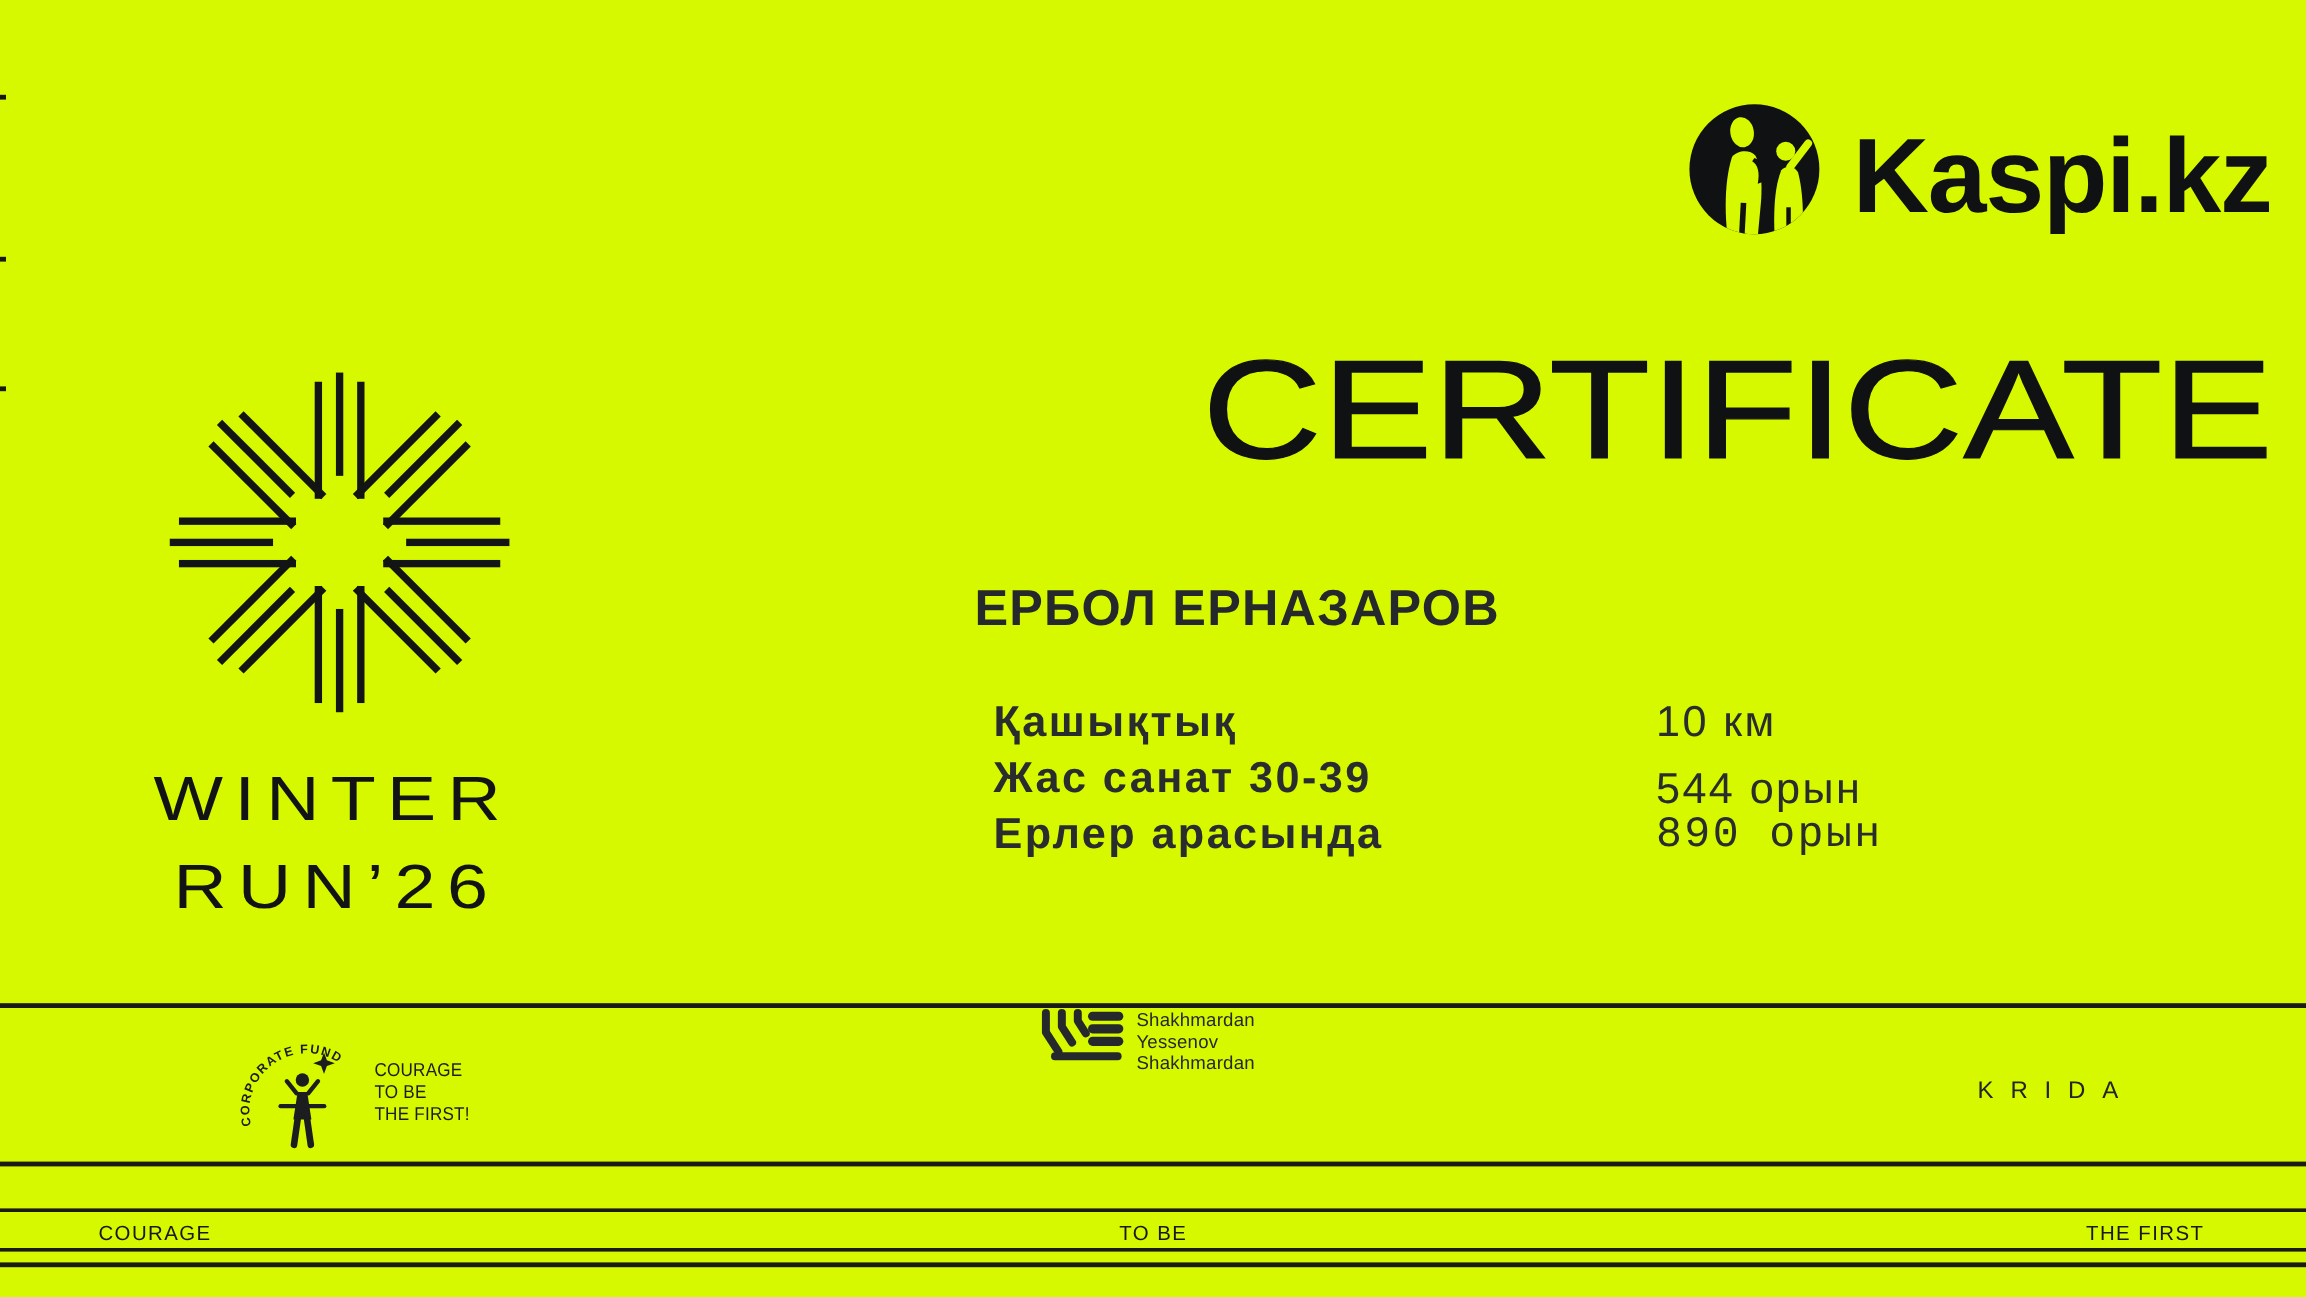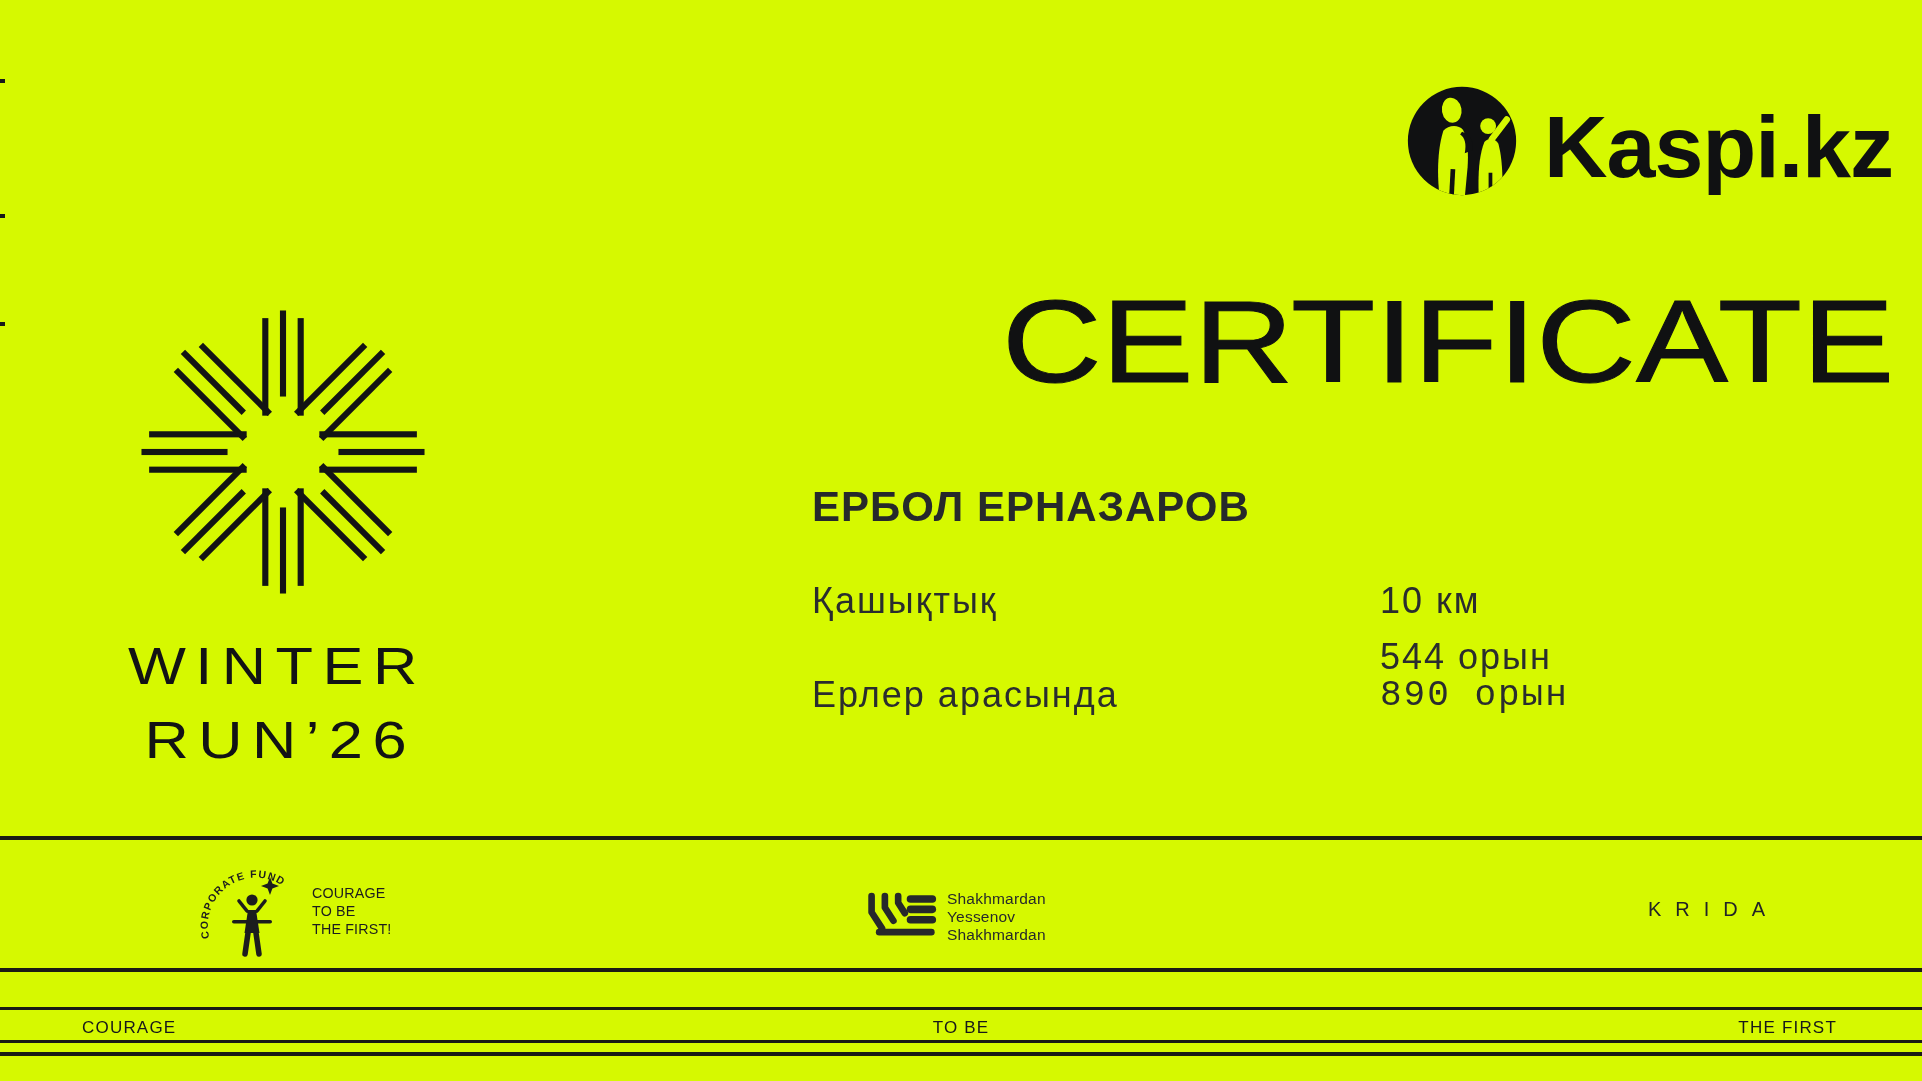--- a/index.html
+++ b/index.html
@@ -30,21 +30,21 @@
 
   
   .name{
     position:absolute;left:812px;top:483px;font-size:42px;line-height:48px;
     font-weight:700;letter-spacing:1px;color:#26292b;white-space:nowrap;
   }
 
   
   .results{position:absolute;left:812px;top:577px;width:800px;}
   .rrow{position:relative;height:47px;font-size:36px;line-height:47px;color:#2a2d2e;}
-  .rrow .lab{position:absolute;left:0;letter-spacing:2px;font-weight:400;white-space:nowrap;}
+  .rrow .lab{position:absolute;left:16px;letter-spacing:2px;font-weight:700;white-space:nowrap;}
   .rrow .val{position:absolute;left:568px;letter-spacing:2px;font-weight:400;white-space:nowrap;}
   .rrow:nth-child(2) .val{top:9px;}
   .rrow:nth-child(3) .val{top:1px;font-family:Liberation Mono, monospace;}
 
   
   .star{position:absolute;left:130px;top:299px;}
   .event{
     position:absolute;left:128px;top:629px;font-size:52px;line-height:74px;
     font-weight:400;color:#121314;letter-spacing:8px;white-space:nowrap;
     transform:scaleX(1.18);transform-origin:0 0;
@@ -54,21 +54,21 @@
   
   .rule{position:absolute;left:0;width:1922px;background:#1a1b14;}
 
   
   .cfund{position:absolute;left:198px;top:860px;display:flex;align-items:flex-start;}
   .cfund-slogan{
     margin-left:10px;margin-top:24px;font-size:15.5px;line-height:18px;
     font-weight:500;letter-spacing:0.2px;color:#1c1d1e;
     transform:scaleX(0.92);transform-origin:0 0;white-space:nowrap;
   }
-  .yessenov{position:absolute;left:864px;top:888px;display:flex;align-items:flex-end;}
+  .yessenov{position:absolute;left:864px;top:840px;display:flex;align-items:flex-start;}
   .yessenov-text{margin-left:9px;margin-top:2px;font-size:15.5px;line-height:18px;color:#26292b;letter-spacing:0.2px;}
   .krida{
     position:absolute;left:1648px;top:892px;font-size:20px;line-height:34px;
     letter-spacing:14px;color:#222426;font-weight:400;white-space:nowrap;
   }
 
   
   .bword{position:absolute;top:1019px;font-size:17px;line-height:17px;font-weight:500;letter-spacing:1.2px;color:#17181a;white-space:nowrap;}
   .bw-left{left:82px;}
   .bw-center{left:50%;transform:translateX(-50%);}
@@ -110,20 +110,21 @@
   <div class="title">CERTIFICATE</div>
 
   <div class="name">ЕРБОЛ ЕРНАЗАРОВ</div>
 
   <div class="results">
     <div class="rrow">
       <span class="lab">Қашықтық</span>
       <span class="val">10 км</span>
     </div>
     <div class="rrow">
+      <span class="lab">Жас санат 30-39</span>
       <span class="val">544 орын</span>
     </div>
     <div class="rrow">
       <span class="lab">Ерлер арасында</span>
       <span class="val">890 орын</span>
     </div>
   </div>
 
   <div class="star">
     <svg width="306" height="306" viewBox="-160 -160 320 320">

